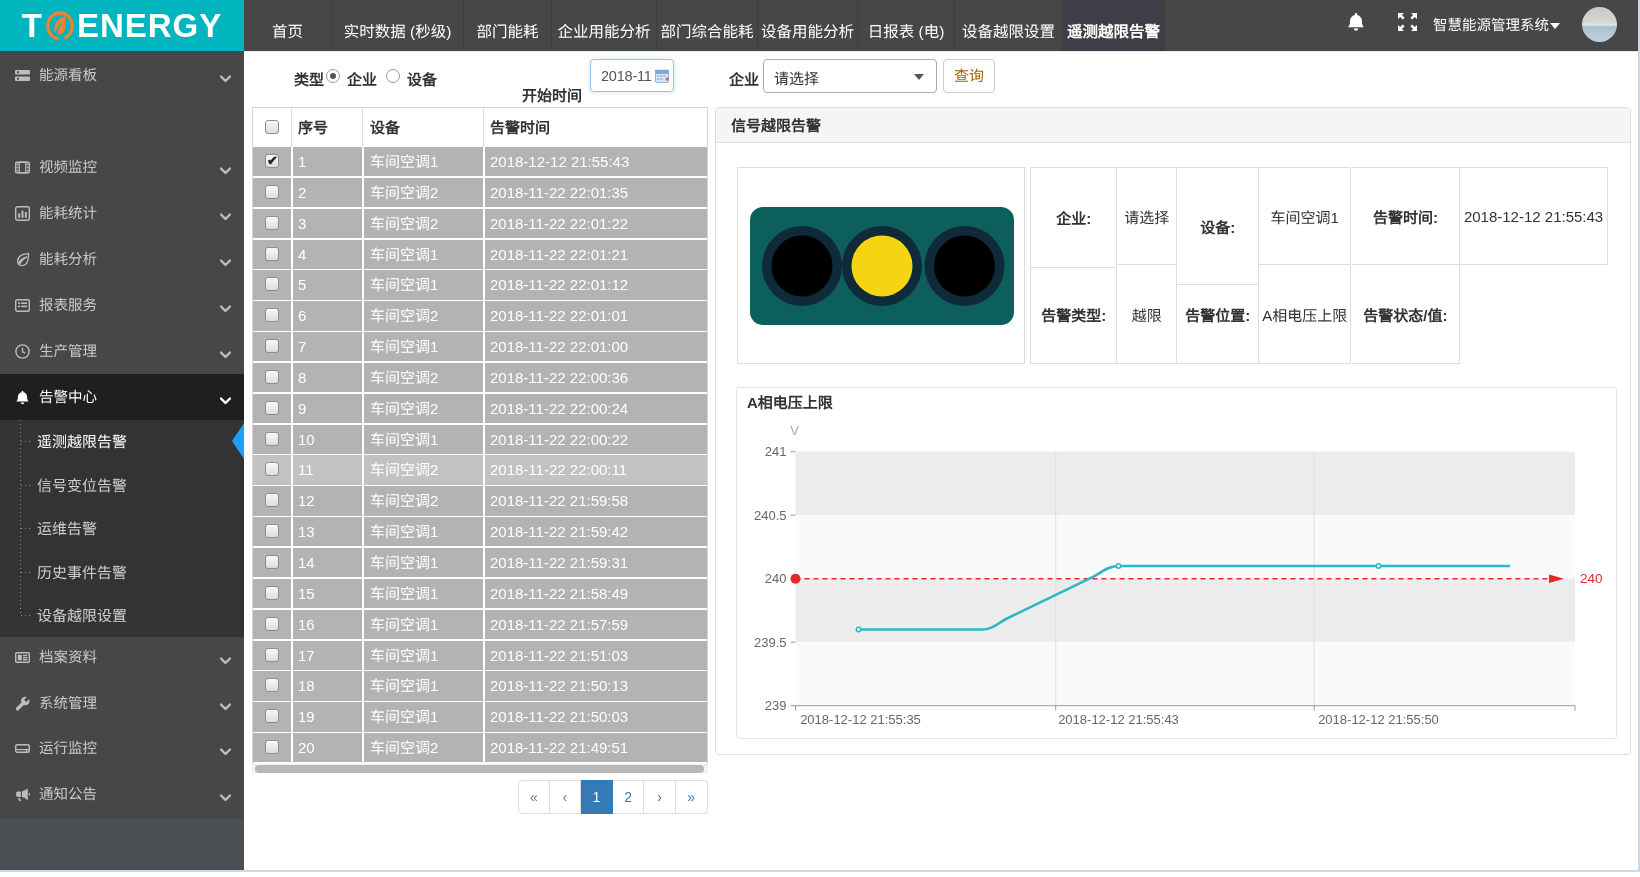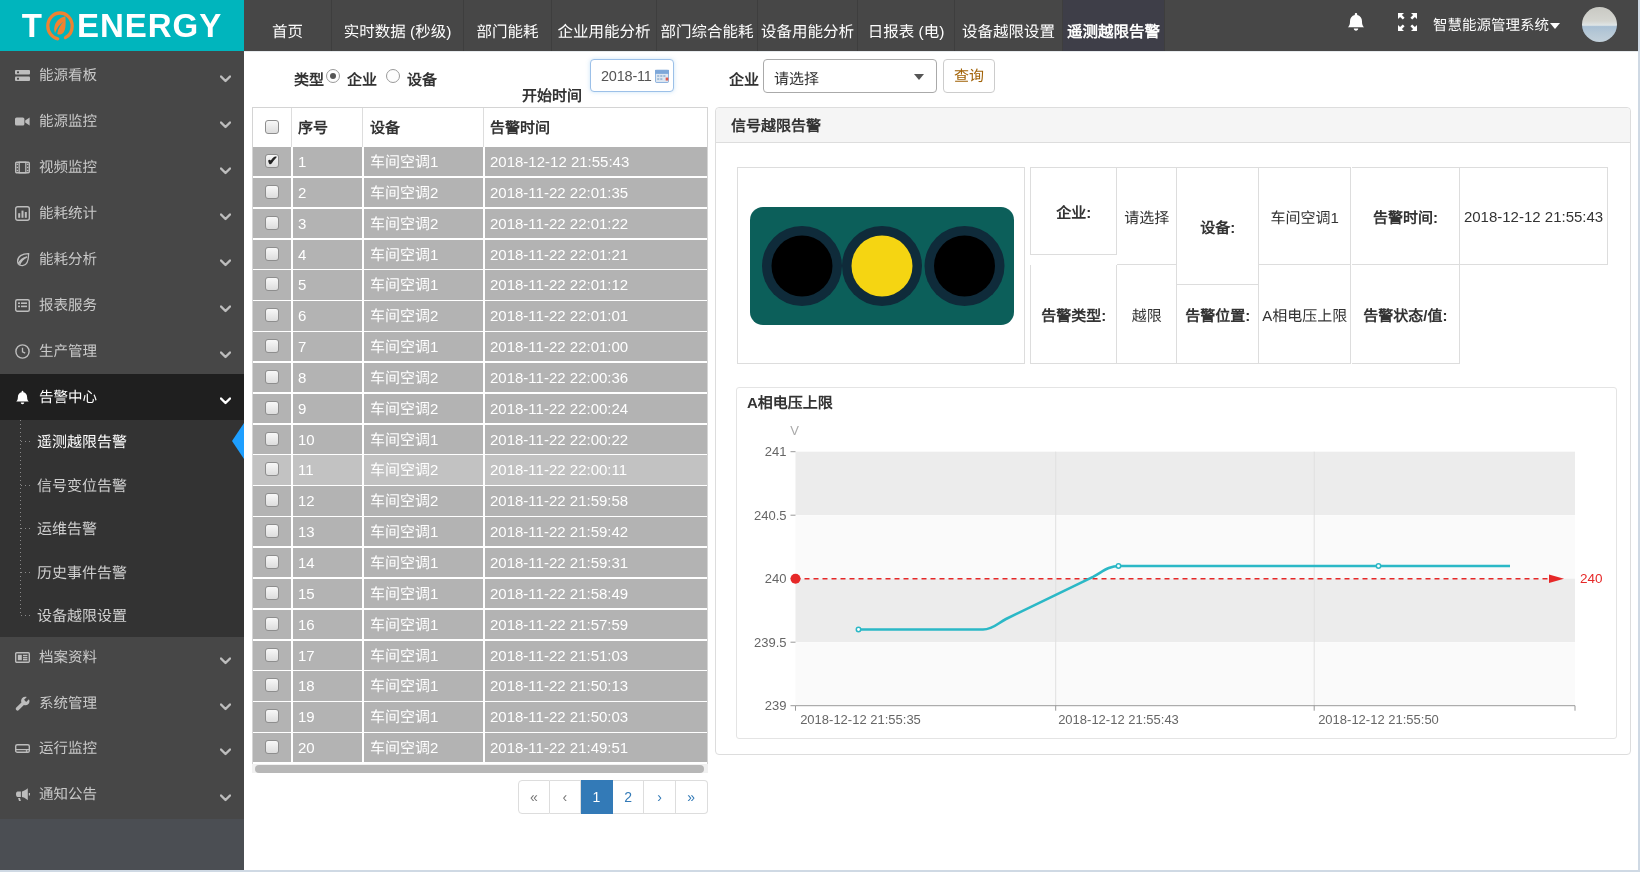--- a/index.html
+++ b/index.html
@@ -112,32 +112,20 @@
             <g fill="#bdbdbd">
               <rect x="0" y="2" width="15" height="4.6" rx="1"></rect>
               <rect x="0" y="8.4" width="15" height="4.6" rx="1"></rect>
             </g>
             <g fill="#474747">
               <rect x="2" y="3.4" width="2" height="1.8"></rect>
               <rect x="2" y="9.8" width="2" height="1.8"></rect>
             </g>
           </svg></span>
         <span class="txt">能源看板</span>
-        <span class="chev"><svg width="11" height="8" viewBox="0 0 11 8">
-            <path d="M1 1.5 L5.5 6 L10 1.5" fill="none" stroke="#bdbdbd" stroke-width="2.4" stroke-linecap="round" stroke-linejoin="round"></path>
-          </svg></span>
-      </div>
-<div class="mitem" style="top:47.4px;height:45.95px;">
-        <span class="ic"><svg width="15" height="15" viewBox="0 0 15 15">
-            <g fill="#bdbdbd">
-              <rect x="0" y="3.4" width="9.4" height="8.2" rx="1.6"></rect>
-              <path d="M10.2 6.4 L14.6 3.6 L14.6 11.4 L10.2 8.6 Z"></path>
-            </g>
-          </svg></span>
-        <span class="txt">能源监控</span>
         <span class="chev"><svg width="11" height="8" viewBox="0 0 11 8">
             <path d="M1 1.5 L5.5 6 L10 1.5" fill="none" stroke="#bdbdbd" stroke-width="2.4" stroke-linecap="round" stroke-linejoin="round"></path>
           </svg></span>
       </div>
 <div class="mitem" style="top:93.3px;height:45.95px;">
         <span class="ic"><svg width="15" height="15" viewBox="0 0 15 15">
             <rect x="0.7" y="2.2" width="13.6" height="10.6" rx="1" fill="none" stroke="#bdbdbd" stroke-width="1.4"></rect>
             <rect x="4.2" y="2.2" width="6.6" height="10.6" fill="none" stroke="#bdbdbd" stroke-width="1.3"></rect>
             <g fill="#bdbdbd">
               <rect x="1.6" y="3.6" width="1.5" height="1.5"></rect>
@@ -533,21 +521,21 @@
         <rect x="12" y="39" width="264" height="118" rx="13" fill="#0c5f5a"></rect>
         <circle cx="64" cy="98" r="40" fill="#0f2b3a"></circle>
         <circle cx="64" cy="98" r="30.5" fill="#000"></circle>
         <circle cx="144" cy="98" r="40" fill="#0f2b3a"></circle>
         <circle cx="144" cy="98" r="30.5" fill="#f5d512"></circle>
         <circle cx="226.5" cy="98" r="40" fill="#0f2b3a"></circle>
         <circle cx="226.5" cy="98" r="30.5" fill="#000"></circle>
       </svg>
     </div>
     <div id="itable">
-        <div class="cell b t l" style="left:0.0px;top:0.0px;width:87.3px;height:88px;">企业:</div>
+        <div class="cell b t l" style="left:0.0px;top:0.0px;width:87.3px;height:101px;">企业:</div>
 <div class="cell t" style="left:87.3px;top:0.0px;width:60.1px;height:98.4px;">请选择</div>
 <div class="cell b t" style="left:147.4px;top:0.0px;width:81.7px;height:118px;">设备:</div>
 <div class="cell t" style="left:229.1px;top:0.0px;width:92.4px;height:98.4px;">车间空调1</div>
 <div class="cell b t" style="left:321.5px;top:0.0px;width:108.9px;height:98.4px;">告警时间:</div>
 <div class="cell t" style="left:430.4px;top:0.0px;width:147.3px;height:98.4px;">2018-12-12 21:55:43</div>
 <div class="cell b l" style="left:0.0px;top:98.4px;width:87.3px;height:98.4px;">告警类型:</div>
 <div class="cell" style="left:87.3px;top:98.4px;width:60.1px;height:98.4px;">越限</div>
 <div class="cell b" style="left:147.4px;top:98.4px;width:81.7px;height:98.4px;">告警位置:</div>
 <div class="cell" style="left:229.1px;top:98.4px;width:92.4px;height:98.4px;">A相电压上限</div>
 <div class="cell b" style="left:321.5px;top:98.4px;width:108.9px;height:98.4px;">告警状态/值:</div>

